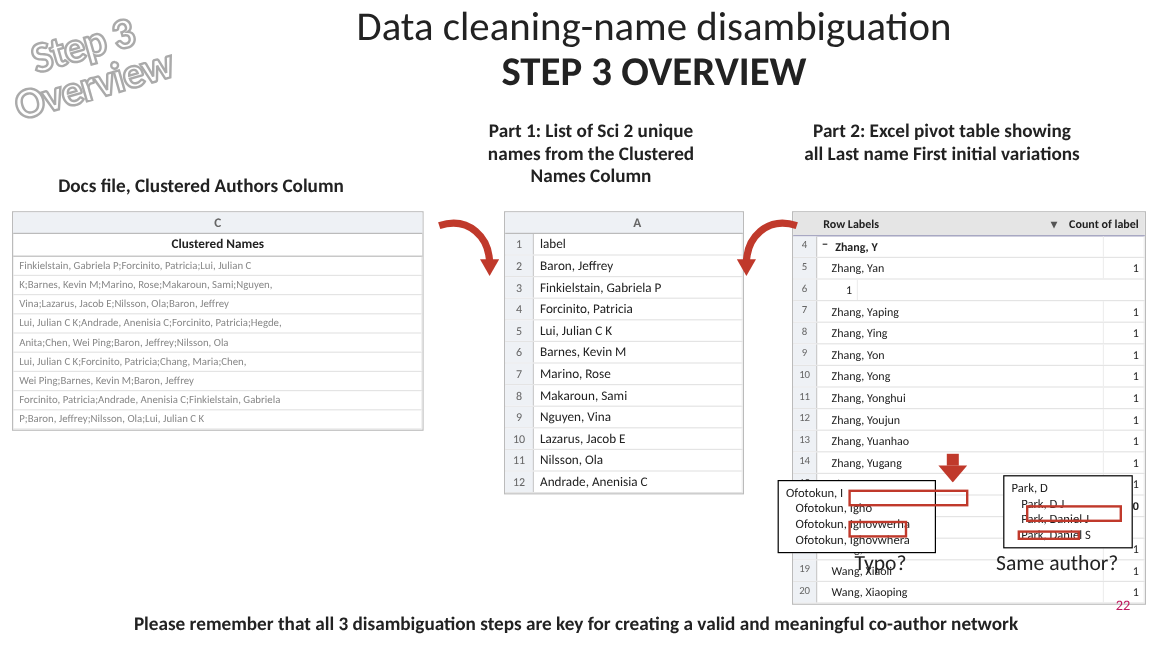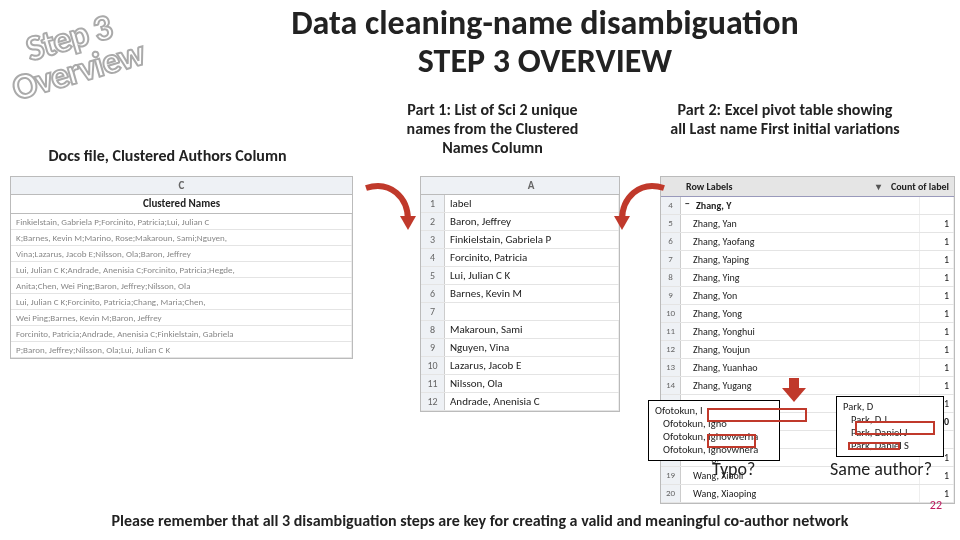--- a/index.html
+++ b/index.html
@@ -12,21 +12,21 @@
   .stamp {
     position: absolute; top: 20px; left: 6px;
     transform: rotate(-16deg);
     font-weight: 800; font-size: 36px; line-height: 0.95;
     color: #fff; text-align: center;
     -webkit-text-stroke: 2px #aaa;
   }
   .stamp div { letter-spacing: -1px; }
   .title1 {
     position: absolute; top: 2px; left: 170px; right: 40px;
-    text-align: center; font-size: 34px; font-weight: 700;
+    text-align: center; font-size: 34px; font-weight: 400;
   }
   .title2 {
     position: absolute; top: 40px; left: 170px; right: 40px;
     text-align: center; font-size: 34px; font-weight: 700;
   }
   .caption {
     position: absolute;
     text-align: center; font-size: 16px; font-weight: 700; line-height: 1.2;
   }
   #cap-left  { top: 146px; left:  10px; width: 315px; }
@@ -171,20 +171,21 @@
       <div class="row">
         <div class="rownum">5</div>
         <div class="cell">Lui, Julian C K</div>
       </div>
       <div class="row">
         <div class="rownum">6</div>
         <div class="cell">Barnes, Kevin M</div>
       </div>
       <div class="row">
         <div class="rownum">7</div>
+        <div class="cell">Marino, Rose</div>
       </div>
       <div class="row">
         <div class="rownum">8</div>
         <div class="cell">Makaroun, Sami</div>
       </div>
       <div class="row">
         <div class="rownum">9</div>
         <div class="cell">Nguyen, Vina</div>
       </div>
       <div class="row">
@@ -216,21 +217,20 @@
         <div class="cell cell-label bold">Zhang, Y</div>
         <div class="cell cell-count bold"></div>
       </div>
       <div class="row">
         <div class="rownum">5</div>
         <div class="cell cell-label">Zhang, Yan</div>
         <div class="cell cell-count">1</div>
       </div>
       <div class="row">
         <div class="rownum">6</div>
-        <div class="cell cell-label">Zhang, Yaofang</div>
         <div class="cell cell-count">1</div>
       </div>
       <div class="row">
         <div class="rownum">7</div>
         <div class="cell cell-label">Zhang, Yaping</div>
         <div class="cell cell-count">1</div>
       </div>
       <div class="row">
         <div class="rownum">8</div>
         <div class="cell cell-label">Zhang, Ying</div>

